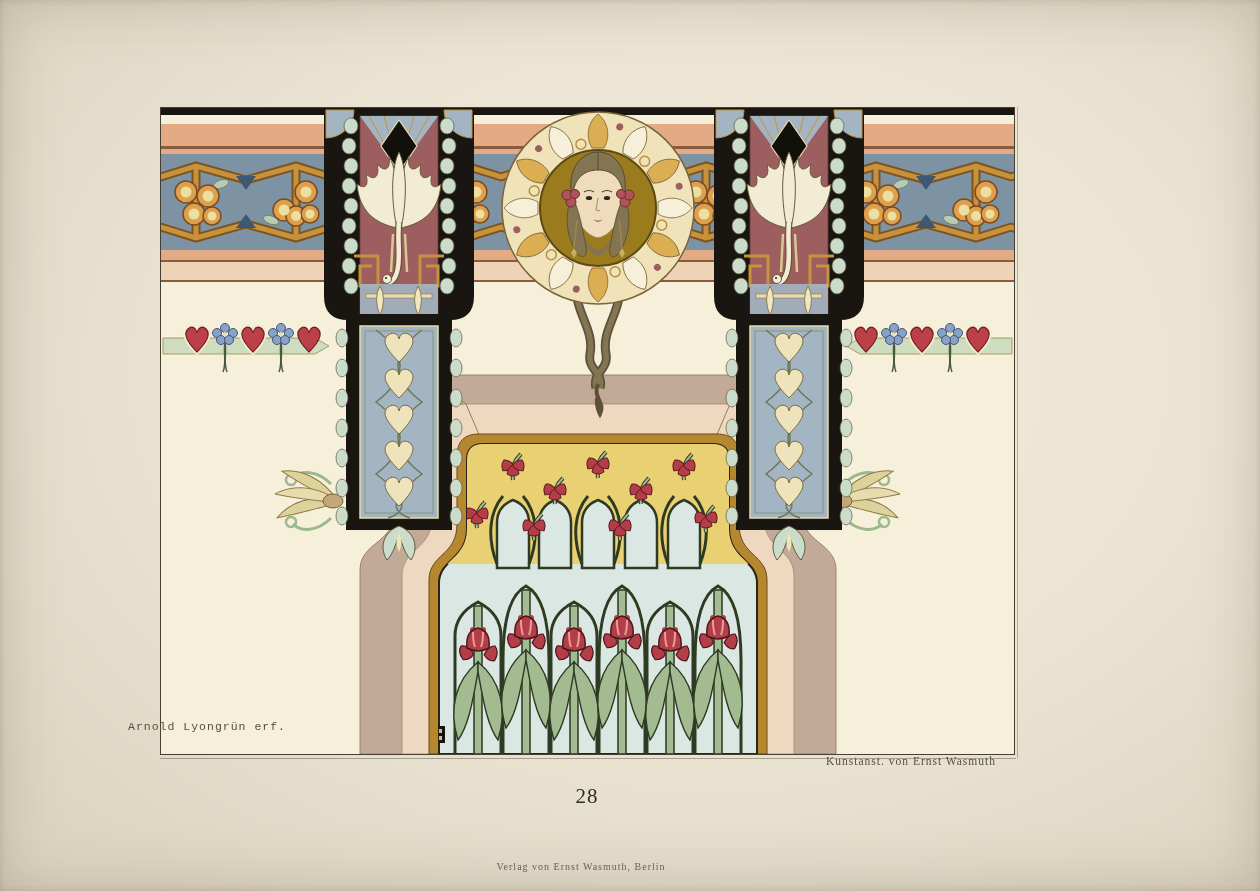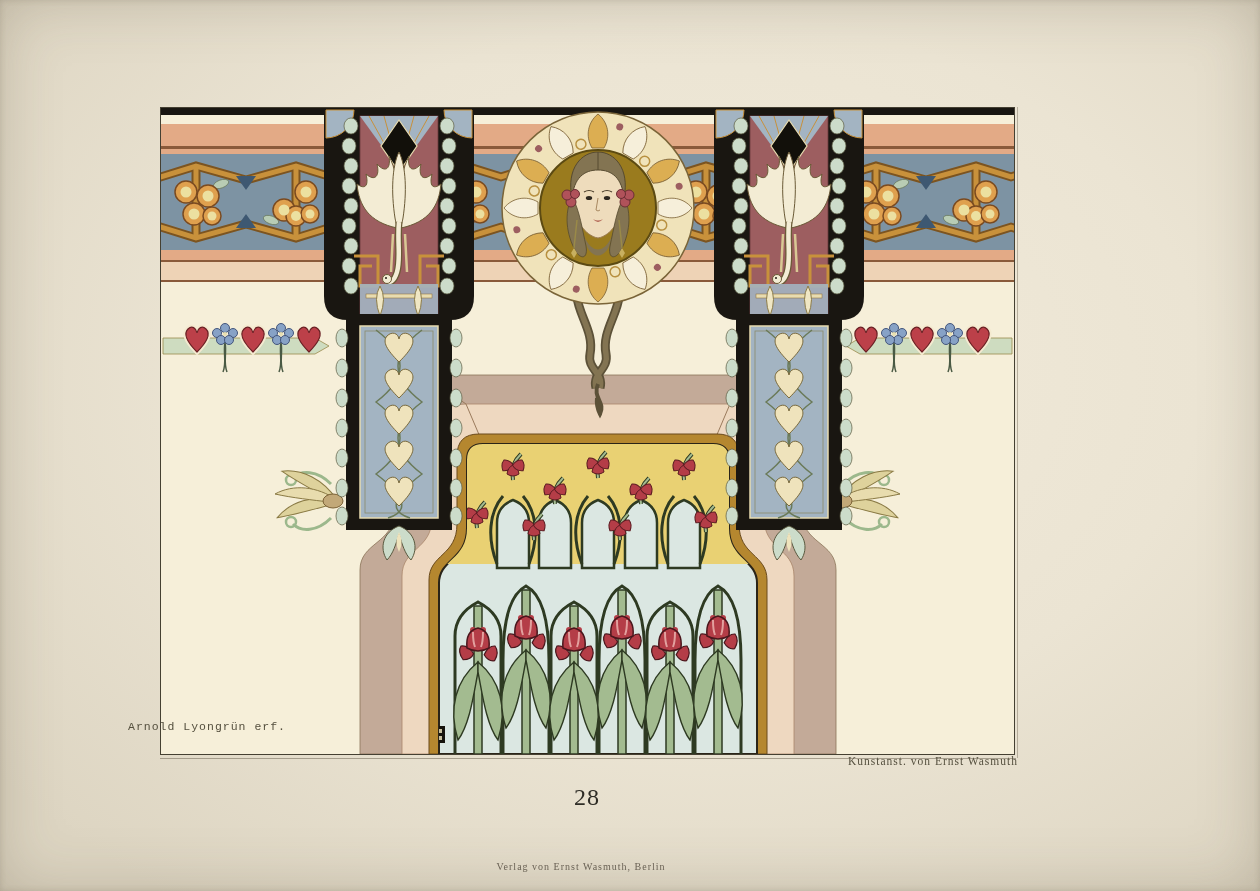--- a/index.html
+++ b/index.html
@@ -24,23 +24,23 @@
     box-shadow: inset 0 0 60px rgba(90,80,60,.25), inset 0 0 6px rgba(90,80,60,.2);
   }
   .artwork-frame{
     position:absolute; left:160px; top:107px; width:853px; height:646px;
     border:1px solid #454032; background:var(--c-plate-cream);
   }
   .outer-rule-right{position:absolute; left:1017px; top:107px; width:1px; height:651px; background:#8a8270; opacity:.55;}
   .outer-rule-bottom{position:absolute; left:160px; top:758px; width:856px; height:1px; background:#8a8270; opacity:.7;}
   .caption{position:absolute; color:var(--c-text); font-size:11.5px; letter-spacing:1px; white-space:nowrap;}
   .caption-left{left:128px; top:720px;font-family:Liberation Mono, monospace;}
-  .caption-right{right:242px; top:755px; text-align:right;}
+  .caption-right{right:264px; top:755px; text-align:right;}
   .plate-number{position:absolute; left:587px; top:784px; transform:translateX(-50%);
-    font-size:24px; color:#2e2c26; letter-spacing:1px;}
+    font-size:21px; color:#2e2c26; letter-spacing:1px;}
   .publisher{position:absolute; left:581px; top:861px; transform:translateX(-50%);
     font-size:10px; color:#6a6255; letter-spacing:1px; white-space:nowrap;}
   svg{display:block;}
   
   .f-ink{fill:var(--c-ink)} .f-salmon{fill:var(--c-salmon)} .f-salmonl{fill:var(--c-salmon-light)}
   .f-rule{fill:var(--c-rule-brown)} .f-fblue{fill:var(--c-frieze-blue)}
   .f-taupe{fill:var(--c-taupe)} .f-pink{fill:var(--c-bevel-pink)} .f-fgold{fill:var(--c-frame-gold)}
   .f-wyellow{fill:var(--c-window-yellow)} .f-wblue{fill:var(--c-window-blue)} .f-swan{fill:var(--c-swan-cream)}
 </style>
 </head>

